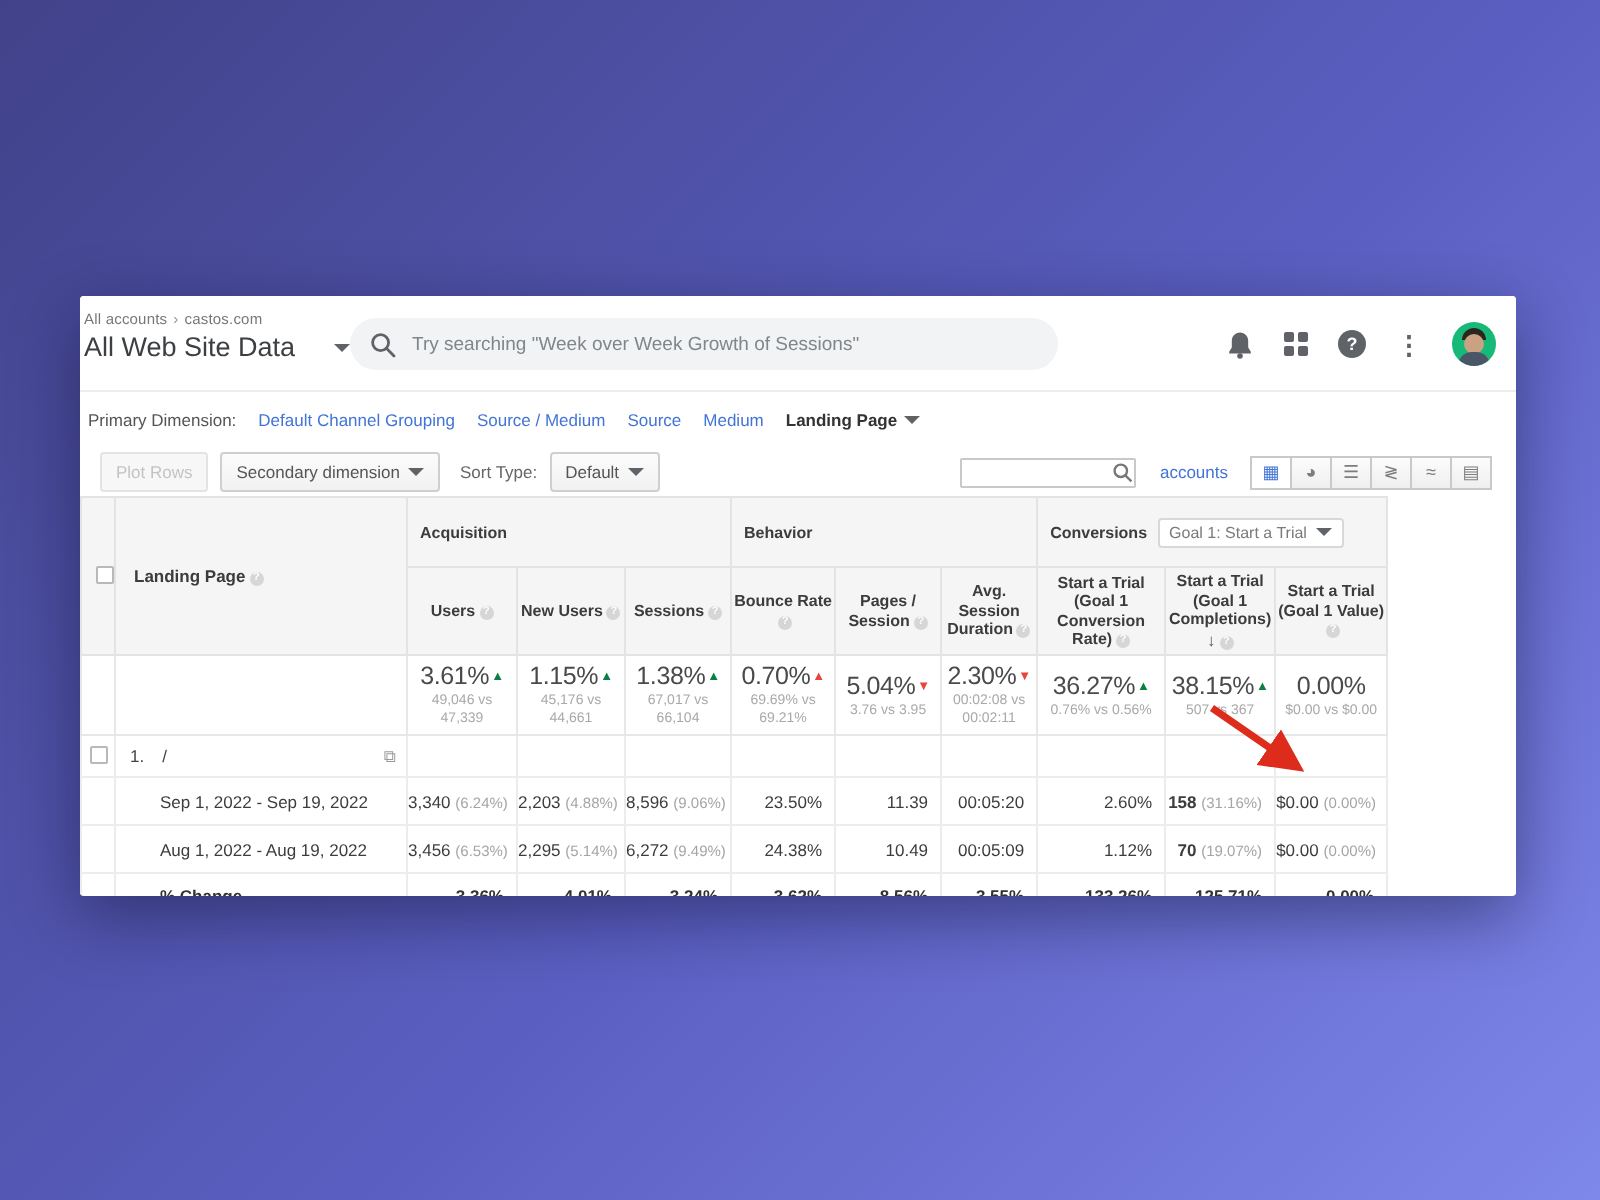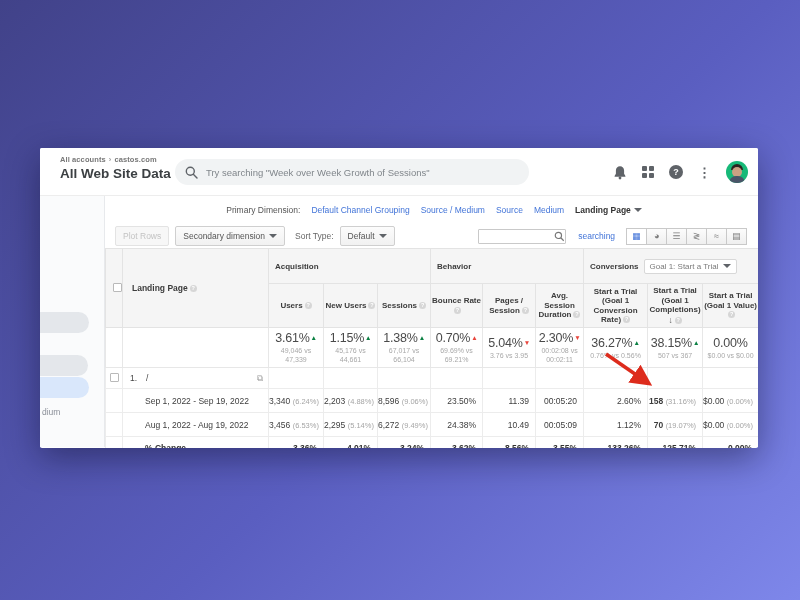--- a/index.html
+++ b/index.html
@@ -9,21 +9,21 @@
     background:linear-gradient(135deg,#414289 0%,#5a5ec0 55%,#7e87ea 100%);
     position:relative;
   }
   .window {
     position:absolute; left:40px; top:148px; width:718px; height:300px;
     background:#fff; border-radius:2px; box-shadow:0 10px 34px rgba(10,10,40,.45);
     overflow:hidden;
   }
   
   .topbar { height:48px; border-bottom:1px solid #ededed; position:relative; background:#fff; }
-  .brand { position:absolute; left:20px; top:7px;font-weight:bold; }
+  .brand { position:absolute; left:2px; top:7px; }
   .crumbs { font-size:7.5px; color:#777; letter-spacing:.1px; }
   .crumb-sep { margin:0 3px; color:#999; }
   .crumb-sep::before { content:"›"; }
   .property { font-size:13.5px; color:#3c4043; margin-top:2px; display:flex; align-items:center; gap:19px; }
   .caret { width:0; height:0; border-left:4px solid transparent; border-right:4px solid transparent; border-top:4px solid #5f6368; display:inline-block; }
   .search-pill {
     position:absolute; left:135px; top:11px; width:354px; height:26px;
     background:#f1f3f4; border-radius:13px; display:flex; align-items:center; padding:0 10px; gap:8px;
   }
   .search-pill input { border:none; background:transparent; outline:none; flex:1; font-size:9.5px; color:#5f6368; font-family:"Liberation Sans",sans-serif; }
@@ -41,21 +41,21 @@
   
   .body-area { display:flex; height:251px; position:relative; }
   .left-panel { width:65px; background:#fafbfc; border-right:1px solid #e7e9ec; position:relative; flex:none; }
   .pill { position:absolute; left:0; height:21px; border-radius:0 11px 11px 0; }
   .pill.g1 { top:116px; width:49px; background:#e4e7eb; }
   .pill.g2 { top:159px; width:48px; background:#e4e7eb; }
   .pill.b1 { top:181px; width:49px; background:#d9e7fb; }
   .panel-text { position:absolute; left:2px; top:211px; font-size:8.5px; color:#8a8f98; }
   .main { flex:1; background:#fff; position:relative; }
   
-  .dim-row { height:28px; display:flex; align-items:center; gap:11px; padding-left:4px; font-size:8.5px; white-space:nowrap;justify-content:center; }
+  .dim-row { height:28px; display:flex; align-items:center; gap:11px; padding-left:4px; font-size:8.5px; white-space:nowrap; }
   .dim-label { color:#555; }
   .dim-link { color:#4274d8; cursor:pointer; }
   .dim-selected { color:#333; font-weight:bold; display:flex; align-items:center; gap:3px; }
   
   .tool-row { height:24px; display:flex; align-items:center; padding:0 12px 0 10px; gap:6px; font-size:8.5px; position:relative; }
   .btn { border:1px solid #cfcfcf; background:linear-gradient(#fcfcfc,#f1f1f1); border-radius:2px; padding:4px 7px; color:#555; display:flex; align-items:center; gap:4px; }
   .btn.disabled { color:#c3c3c3; border-color:#e3e3e3; background:#f7f7f7; }
   .sort-label { color:#666; margin-left:4px; }
   .mini-search { margin-left:auto; width:88px; height:15px; border:1px solid #c9c9c9; border-radius:1px; display:flex; align-items:center; background:#fff; }
   .mini-search input { border:none; outline:none; flex:1; width:60px; font-size:8px; padding-left:3px; font-family:"Liberation Sans",sans-serif; }
@@ -137,26 +137,20 @@
       <span class="kebab">⋮</span>
       <span class="avatar">
           <span class="hair"></span>
           <span class="face"></span>
           <span class="body"></span>
         </span>
     </div>
   </div>
 
   <div class="body-area">
-    <div class="left-panel">
-      <div class="pill g1"></div>
-      <div class="pill g2"></div>
-      <div class="pill b1"></div>
-      <div class="panel-text">dium</div>
-    </div>
 
     <div class="main">
 
       <div class="dim-row">
         <span class="dim-label">Primary Dimension:</span>
         <span class="dim-link">Default Channel Grouping</span>
         <span class="dim-link">Source / Medium</span>
         <span class="dim-link">Source</span>
         <span class="dim-link">Medium</span>
         <span class="dim-selected">
@@ -176,21 +170,21 @@
           <span>Default</span>
             <span class="caret"></span>
         </span>
         <span class="mini-search">
           <input type="text" style="">
           <svg width="11" height="11" viewBox="0 0 12 12">
               <circle cx="4.8" cy="4.8" r="3.4" fill="none" stroke="#777" stroke-width="1.3"></circle>
               <line x1="7.4" y1="7.4" x2="10.6" y2="10.6" stroke="#777" stroke-width="1.3"></line>
             </svg>
         </span>
-        <span class="advanced">searching</span>
+        <span class="advanced">accounts</span>
         <span class="views">
           <span class="view-btn active">▦</span>
           <span class="view-btn">◕</span>
           <span class="view-btn">☰</span>
           <span class="view-btn">≷</span>
           <span class="view-btn">≈</span>
           <span class="view-btn">▤</span>
         </span>
       </div>
 

